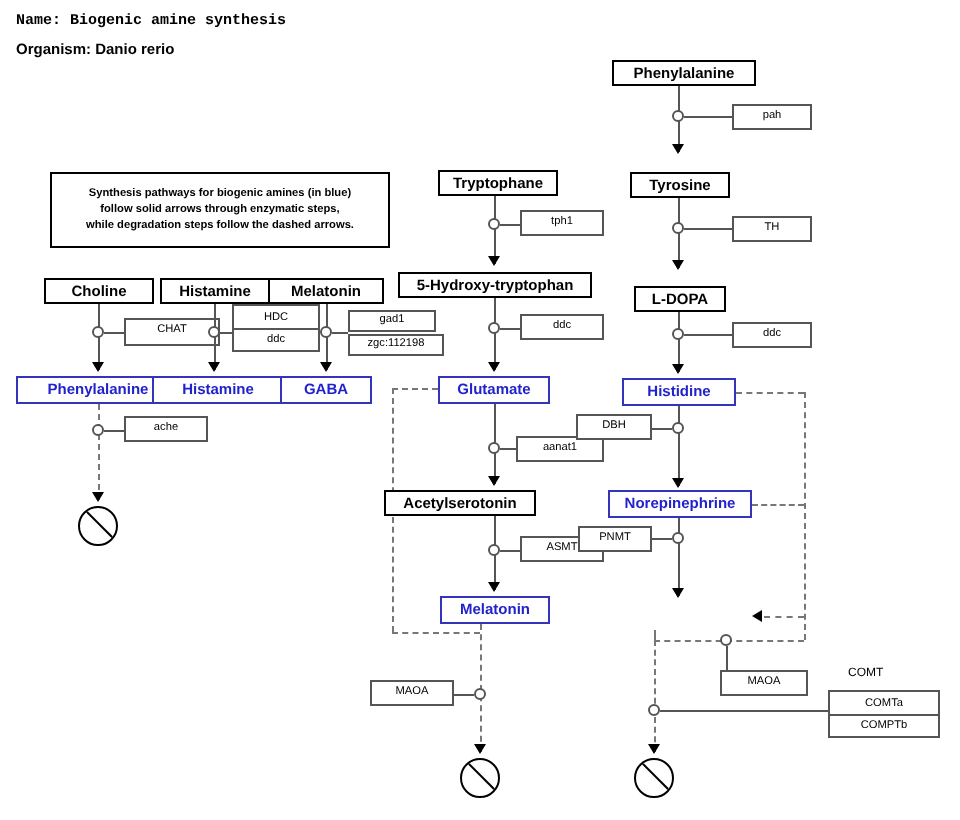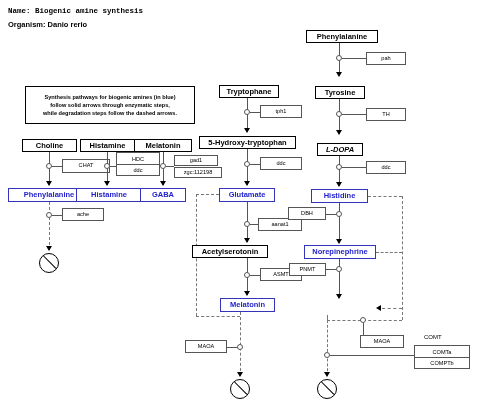--- a/index.html
+++ b/index.html
@@ -177,21 +177,21 @@
   <div class="hline" style="left:342px;top:58px;width:24px;"></div>
   <div class="enz" style="left:366px;top:52px;width:40px;height:13px;">pah</div>
 
   <div class="node" style="left:315px;top:86px;width:50px;height:13px;">Tyrosine</div>
   <div class="vline" style="left:339px;top:99px;height:35px;"></div>
   <div class="arrowdn" style="left:335.5px;top:130px;"></div>
   <div class="knob" style="left:336px;top:111px;"></div>
   <div class="hline" style="left:342px;top:114px;width:24px;"></div>
   <div class="enz" style="left:366px;top:108px;width:40px;height:13px;">TH</div>
 
-  <div class="node" style="left:317px;top:143px;width:46px;height:13px;font-style:italic;">L-DOPA</div>
+  <div class="node" style="left:317px;top:143px;width:46px;height:13px;">L-DOPA</div>
   <div class="vline" style="left:339px;top:156px;height:30px;"></div>
   <div class="arrowdn" style="left:335.5px;top:182px;"></div>
   <div class="knob" style="left:336px;top:164px;"></div>
   <div class="hline" style="left:342px;top:167px;width:24px;"></div>
   <div class="enz" style="left:366px;top:161px;width:40px;height:13px;">ddc</div>
 
   <div class="node blue" style="left:311px;top:189px;width:57px;height:14px;">Histidine</div>
 
   <div class="vline" style="left:339px;top:203px;height:40px;"></div>
   <div class="arrowdn" style="left:335.5px;top:239px;"></div>

